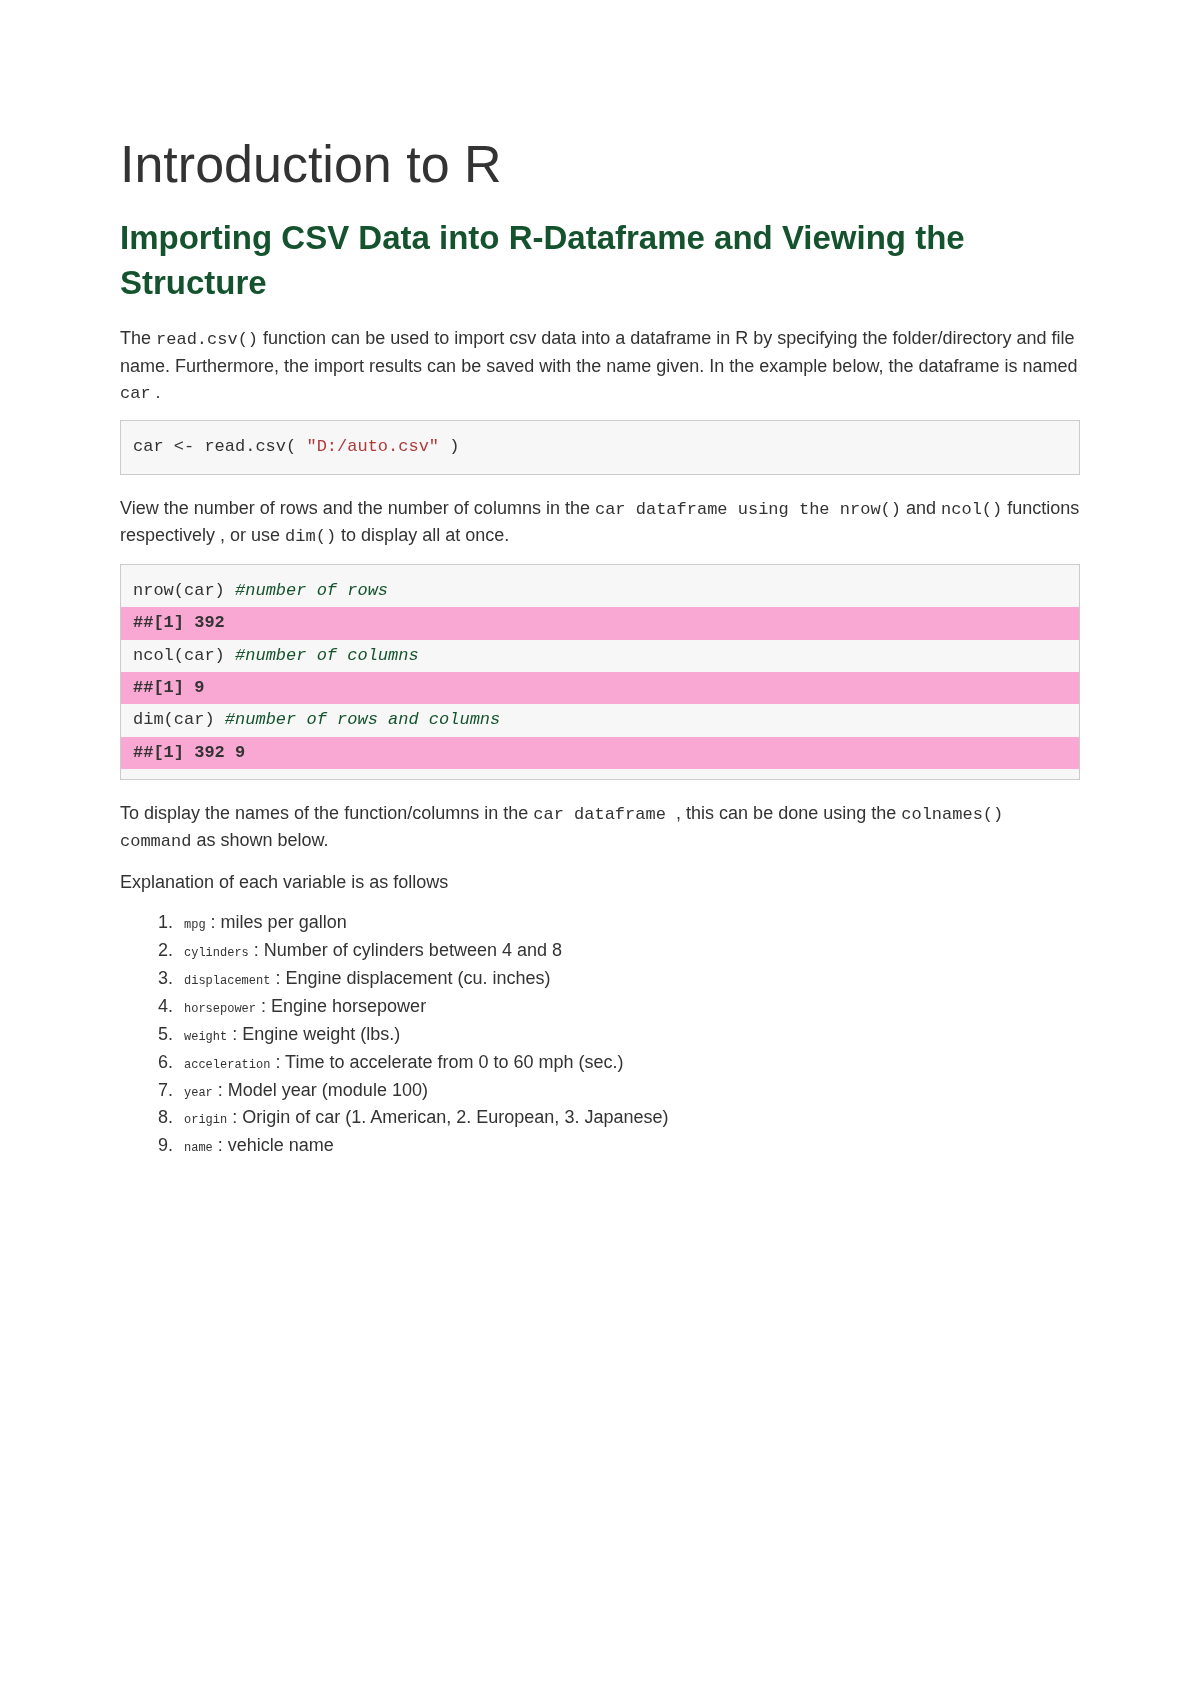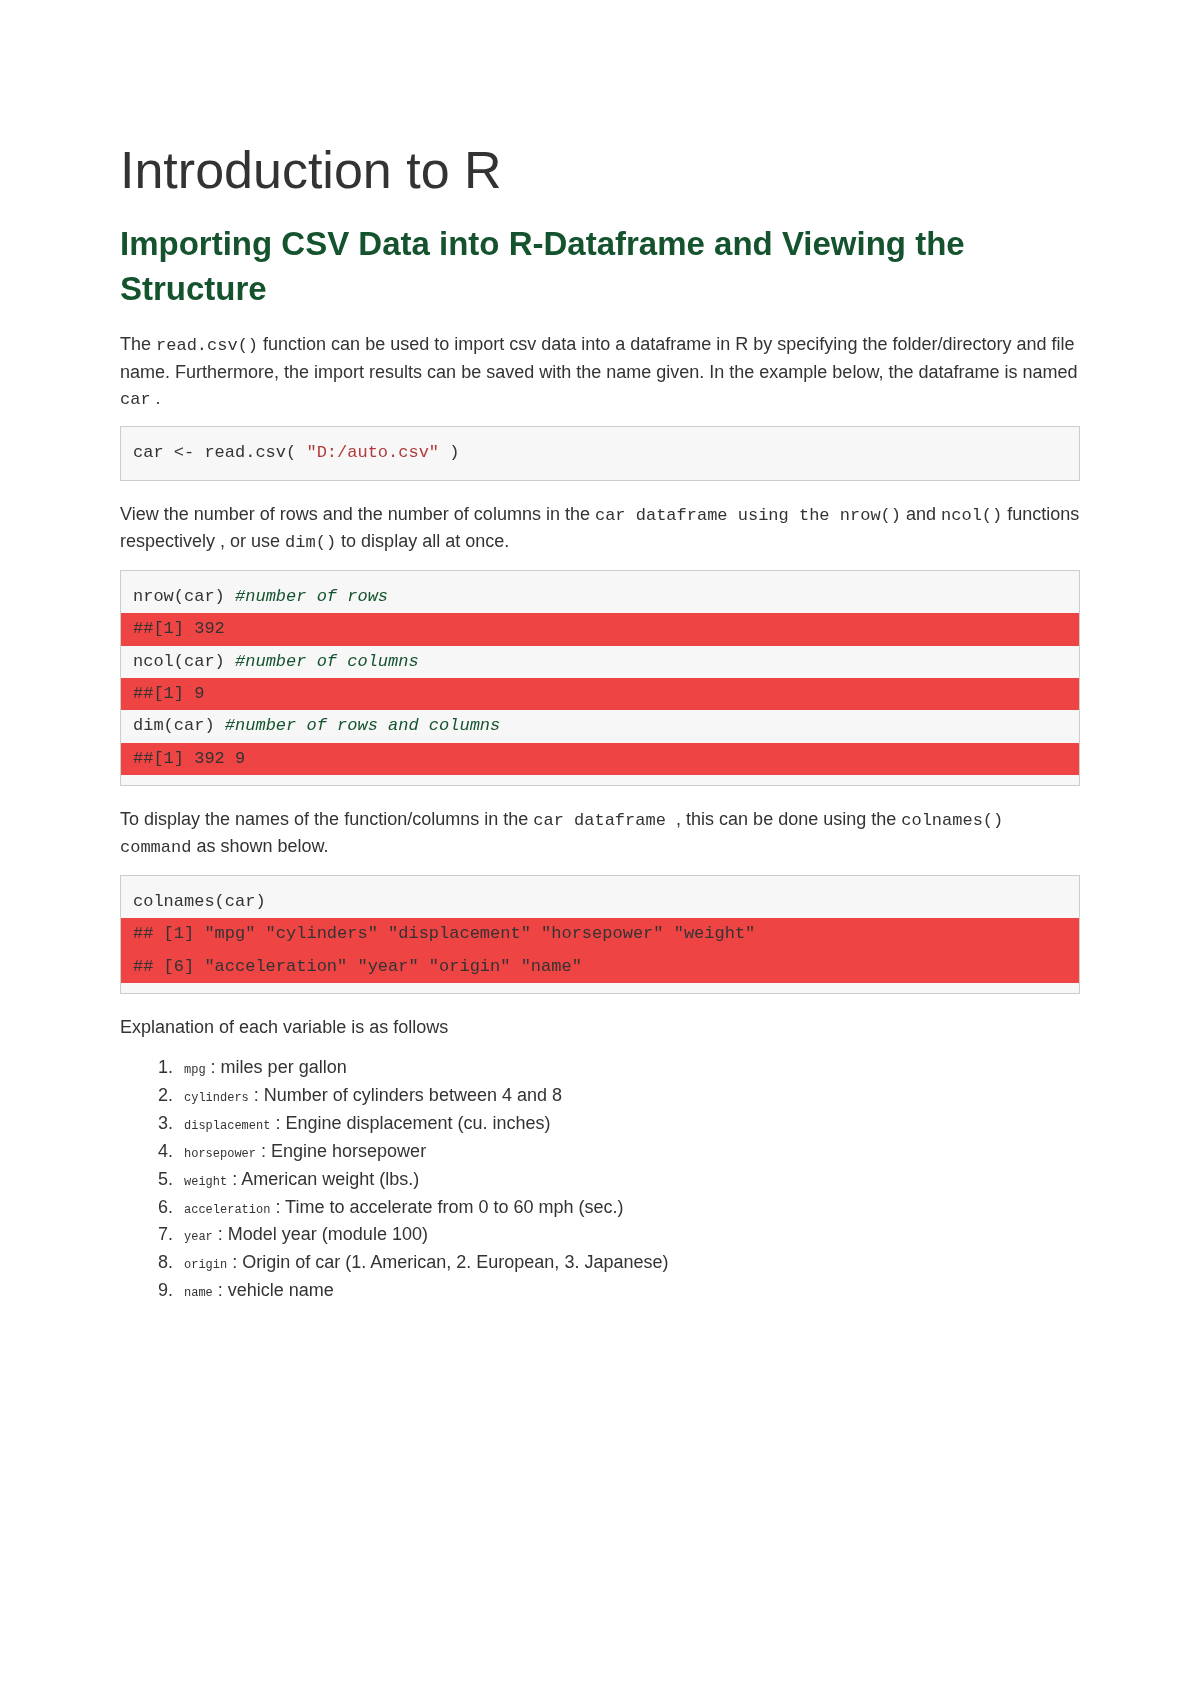--- a/index.html
+++ b/index.html
@@ -13,21 +13,21 @@
     font-family: Arial, Helvetica, sans-serif;
     color: #333;
   }
   .page {
     padding: 130px 120px 80px 120px;
   }
   h1 {
     font-family: Arial, Helvetica, sans-serif;
     font-size: 52px;
     font-weight: 400;
-    margin: 10px 0 22px 0;
+    margin: 4px 0 22px 0;
     color: #333;
     letter-spacing: 0px;
   }
   h2 {
     font-family: Verdana, Geneva, sans-serif;
     font-size: 33px;
     font-weight: 700;
     margin: 0 0 20px 0;
     color: #14532d;
     line-height: 1.35;
@@ -57,25 +57,26 @@
   .codeblock .str { color: #b03a3a; }
   .codeblock .cmt { color: #14532d; font-style: italic; }
   .codeblock .out-row,
   .codeblock .cmd-row {
     display: block;
   }
   .codeblock .cmd-row {
     background: #f7f7f7;
   }
   .codeblock .out-row {
-    background: #ef4444;
+    background: #f9a8d4;
     margin-left: -12px;
     margin-right: -12px;
     padding-left: 12px;
     padding-right: 12px;
+    font-weight: bold;
   }
   ol.vars {
     margin: 4px 0 0 0;
     padding-left: 58px;
     font-size: 18px;
     line-height: 1.55;
     color: #333;
   }
   ol.vars li {
     padding-left: 6px;
@@ -101,29 +102,28 @@
   <p>
     <span>View the number of rows and the number of columns in the </span><code class="inline">car dataframe using the nrow()</code><span> and </span><code class="inline">ncol()</code><span> functions respectively , or use </span><code class="inline">dim()</code><span> to display all at once.</span>
   </p>
 
   <div class="codeblock"><span class="cmd-row"><span>nrow(car) </span><span class="cmt">#number of rows</span></span><span class="out-row">##[1] 392</span><span class="cmd-row"><span>ncol(car) </span><span class="cmt">#number of columns</span></span><span class="out-row">##[1] 9</span><span class="cmd-row"><span>dim(car) </span><span class="cmt">#number of rows and columns</span></span><span class="out-row">##[1] 392 9</span></div>
 
   <p>
     <span>To display the names of the function/columns in the </span><code class="inline">car dataframe </code><span>, this can be done using the </span><code class="inline">colnames() command</code><span> as shown below.</span>
   </p>
 
-  <div class="codeblock"><span class="cmd-row">colnames(car)</span><span class="out-row">## [1] "mpg" "cylinders" "displacement" "horsepower" "weight"</span><span class="out-row">## [6] "acceleration" "year" "origin" "name"</span></div>
 
   <p>Explanation of each variable is as follows</p>
 
   <ol class="vars">
     <li><code>mpg</code><span> : miles per gallon</span></li>
     <li><code>cylinders</code><span> : Number of cylinders between 4 and 8</span></li>
     <li><code>displacement</code><span> : Engine displacement (cu. inches)</span></li>
     <li><code>horsepower</code><span> : Engine horsepower</span></li>
-    <li><code>weight</code><span> : American weight (lbs.)</span></li>
+    <li><code>weight</code><span> : Engine weight (lbs.)</span></li>
     <li><code>acceleration</code><span> : Time to accelerate from 0 to 60 mph (sec.)</span></li>
     <li><code>year</code><span> : Model year (module 100)</span></li>
     <li><code>origin</code><span> : Origin of car (1. American, 2. European, 3. Japanese)</span></li>
     <li><code>name</code><span> : vehicle name</span></li>
   </ol>
 
 </div>
 
 </body></html>

